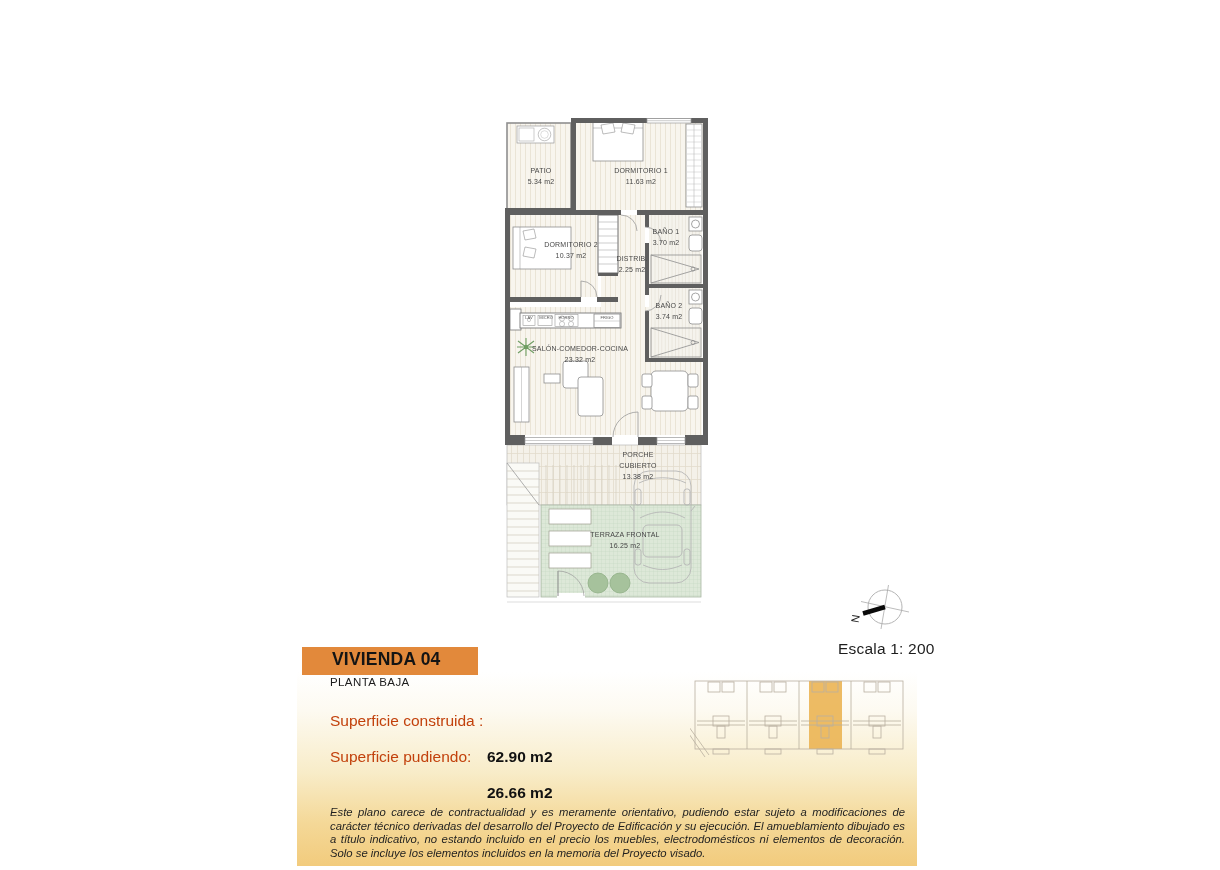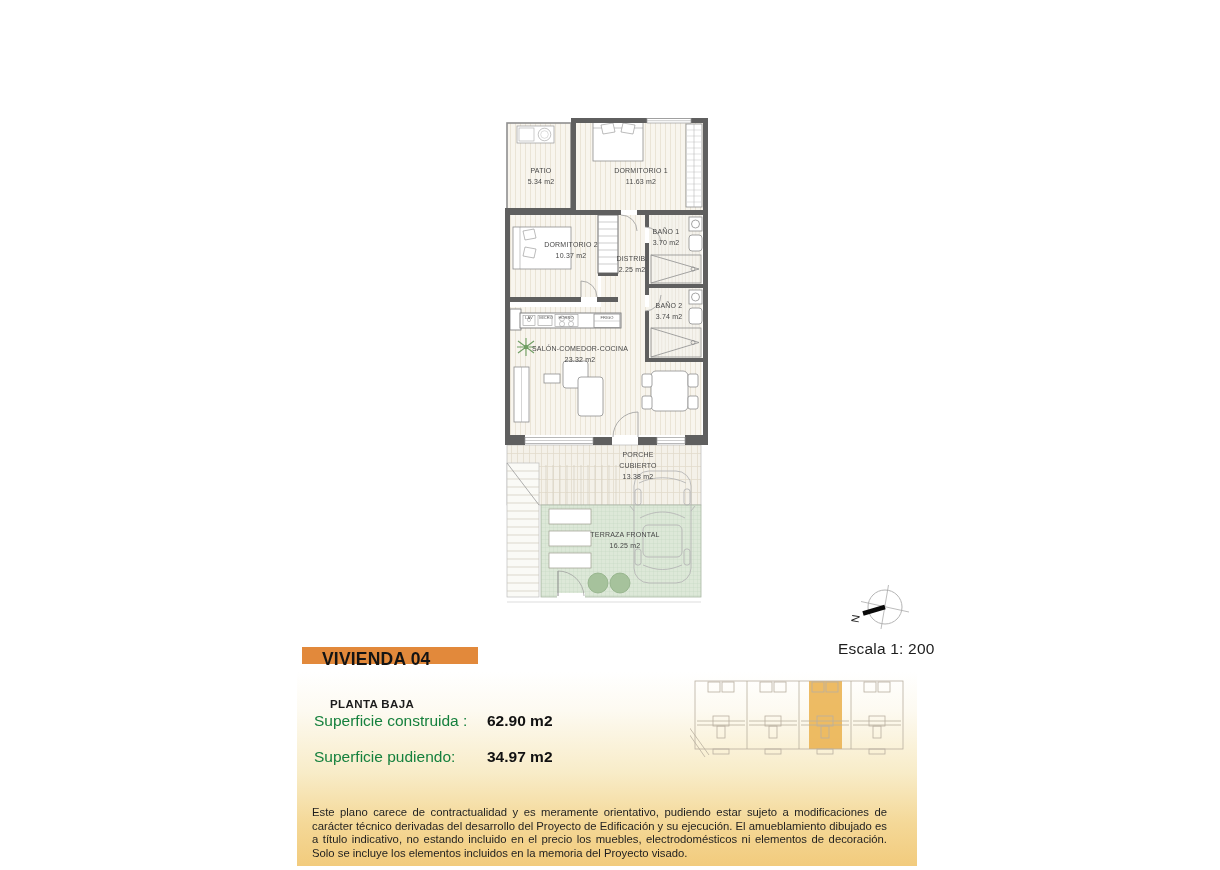--- a/index.html
+++ b/index.html
@@ -14,29 +14,29 @@
   .klabel{position:absolute;transform:translateX(-50%) scale(.68);transform-origin:center top;
           font-size:6px;color:#555;white-space:nowrap;}
   
   .compass{position:absolute;left:848px;top:578px;width:70px;height:58px;}
   .compass .nletter{position:absolute;left:2px;top:29px;width:16px;height:16px;
           font-size:11px;color:#222;transform:rotate(-80deg);}
   .escala{position:absolute;left:838px;top:640px;font-size:15.5px;color:#1d1d1d;letter-spacing:.2px;}
   
   .panel{position:absolute;left:297px;top:672px;width:620px;height:194px;
          background:linear-gradient(180deg,#ffffff 0%,#fdfaf1 20%,#f8ecc8 52%,#f4d897 78%,#f2cb7d 100%);}
-  .banner{position:absolute;left:302px;top:647px;width:176px;height:17px;line-height:24px;
-          padding-left:20px;box-sizing:border-box;font-size:17.5px;font-weight:bold;color:#141414;
+  .banner{position:absolute;left:302px;top:647px;width:176px;height:28px;line-height:24px;
+          padding-left:30px;box-sizing:border-box;font-size:17.5px;font-weight:bold;color:#141414;
           letter-spacing:.2px;}
-  .subtitle{position:absolute;left:330px;top:676px;font-size:11.5px;font-weight:bold;
-            color:#1c1c1c;letter-spacing:.4px;margin-top:22px;}
-  .field-label{position:absolute;left:314px;font-size:15.5px;color:#15803d;}
-  .field-value{position:absolute;left:487px;font-size:15.5px;font-weight:bold;color:#111;}
-  .disclaimer{position:absolute;left:312px;top:806px;width:575px;font-size:11.3px;
-              line-height:13.6px;color:#1f1f1f;text-align:justify;}
+  .subtitle{position:absolute;left:330px;top:676px;font-size:11.5px;font-weight:normal;
+            color:#1c1c1c;letter-spacing:.4px;}
+  .field-label{position:absolute;left:330px;font-size:15.5px;color:#c2410c;}
+  .field-value{position:absolute;left:487px;font-size:15.5px;font-weight:bold;color:#111;margin-top:36px;}
+  .disclaimer{position:absolute;left:330px;top:806px;width:575px;font-size:11.3px;
+              line-height:13.6px;color:#1f1f1f;text-align:justify;font-style:italic;}
   .thumb{position:absolute;left:690px;top:672px;width:218px;height:94px;}
 </style>
 </head>
 <body>
 
 <div class="page">
 
   <div class="plan">
     <svg width="206" height="497" viewBox="0 0 206 497">
       <defs>
@@ -268,21 +268,21 @@
 
   <div class="banner" style="background:#E2893B">VIVIENDA 04</div>
   <div class="subtitle">PLANTA BAJA</div>
 
   <div>
     <span class="field-label" style="top:712px">Superficie construida :</span>
     <span class="field-value" style="top:712px">62.90 m2</span>
   </div>
   <div>
     <span class="field-label" style="top:748px">Superficie pudiendo:</span>
-    <span class="field-value" style="top:748px">34.97 m2</span>
+    <span class="field-value" style="top:748px">26.66 m2</span>
   </div>
 
   <div class="thumb">
     <svg width="218" height="94" viewBox="0 0 218 94">
       <rect x="119" y="9" width="33" height="68" fill="#EBB557" opacity="0.92"></rect>
       <g stroke="#b9b0a0" stroke-width="0.8" fill="none">
         <rect x="5" y="9" width="208" height="68"></rect>
         <path d="M57,9 V77 M109,9 V77 M161,9 V77"></path>
 
         <rect x="18" y="10" width="12" height="10"></rect>

